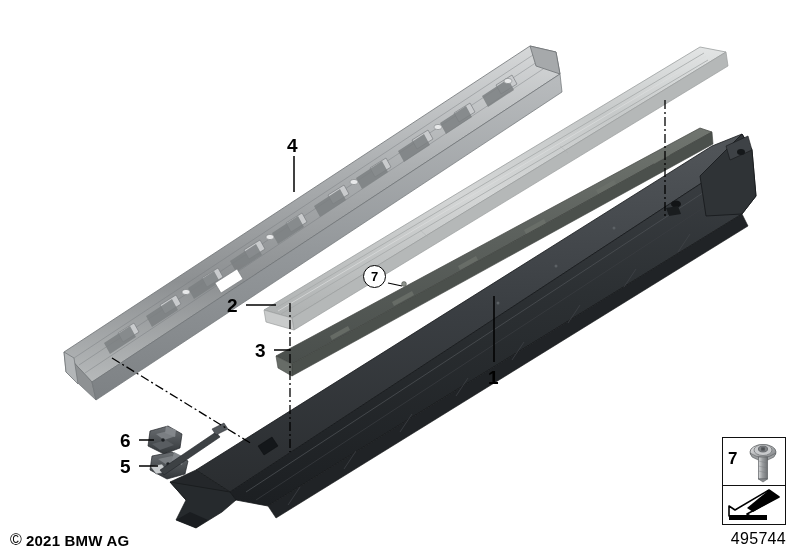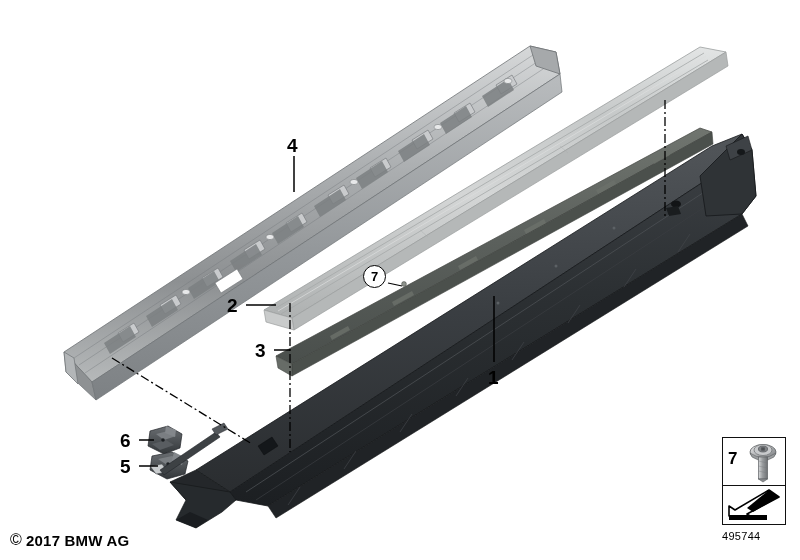--- a/index.html
+++ b/index.html
@@ -53,22 +53,22 @@
     position:relative;
   }
   #legend .lg-num{
     position:absolute;left:5px;top:11px;
     font-weight:bold;font-size:17px;
   }
   #legend svg{position:absolute;left:0;top:0;}
 
   #partnum{
     position:absolute;left:722px;top:530px;width:64px;
-    text-align:left;
-    font-size:11px;letter-spacing:.3px;
+    text-align:right;
+    font-size:16px;letter-spacing:.3px;
   }
 
   #copyright{
     position:absolute;left:10px;top:531px;
     font-size:15px;font-weight:bold;
     letter-spacing:.2px;
     display:flex;align-items:center;gap:4px;
   }
   #copyright .cmark{font-size:16px;font-weight:normal;}
 </style>
@@ -355,16 +355,16 @@
         <path d="M46,4 L56,11 L30,26 L24,22 Z" fill="#000"></path>
         <rect x="6" y="29" width="38" height="5" fill="#000"></rect>
       </svg>
     </div>
   </div>
 
   <div id="partnum">495744</div>
 
   <div id="copyright">
     <span class="cmark">©</span>
-    <span>2017 BMW AG</span>
+    <span>2021 BMW AG</span>
   </div>
 
 </div>
 
 </body></html>

